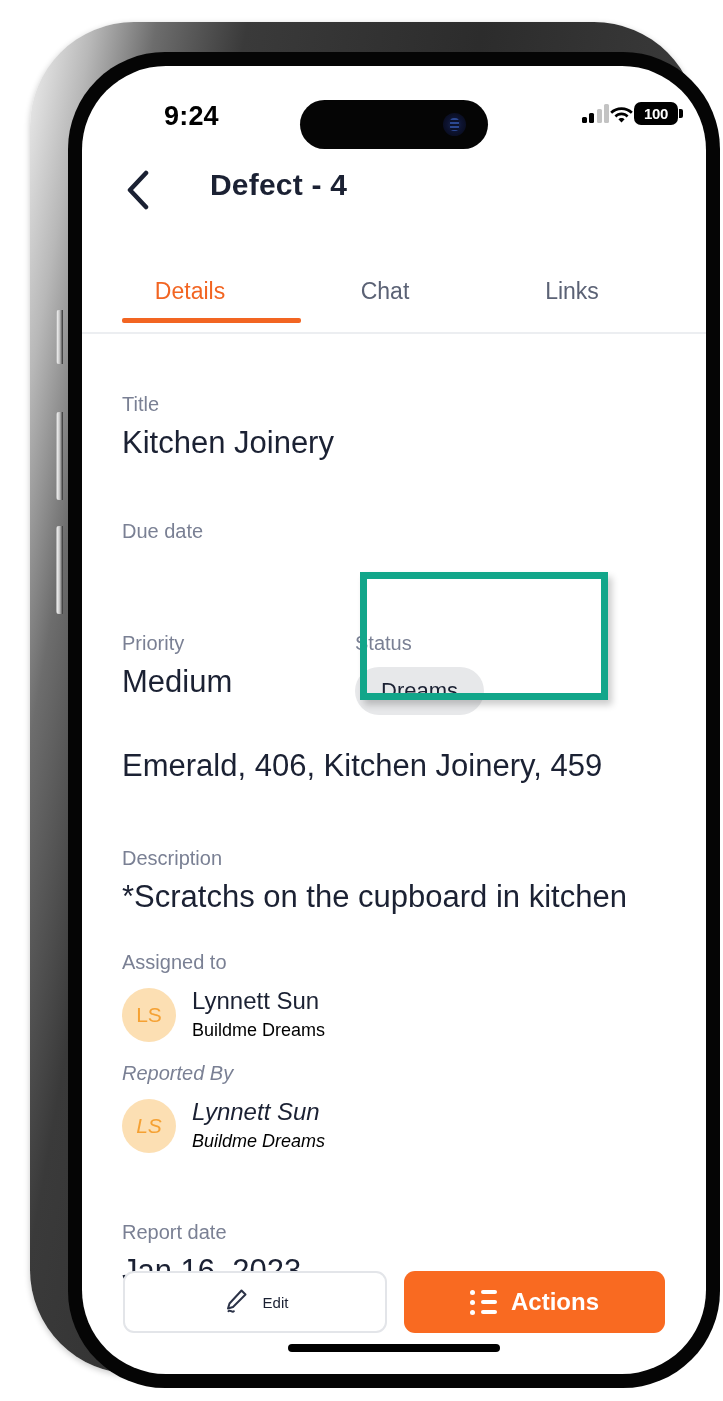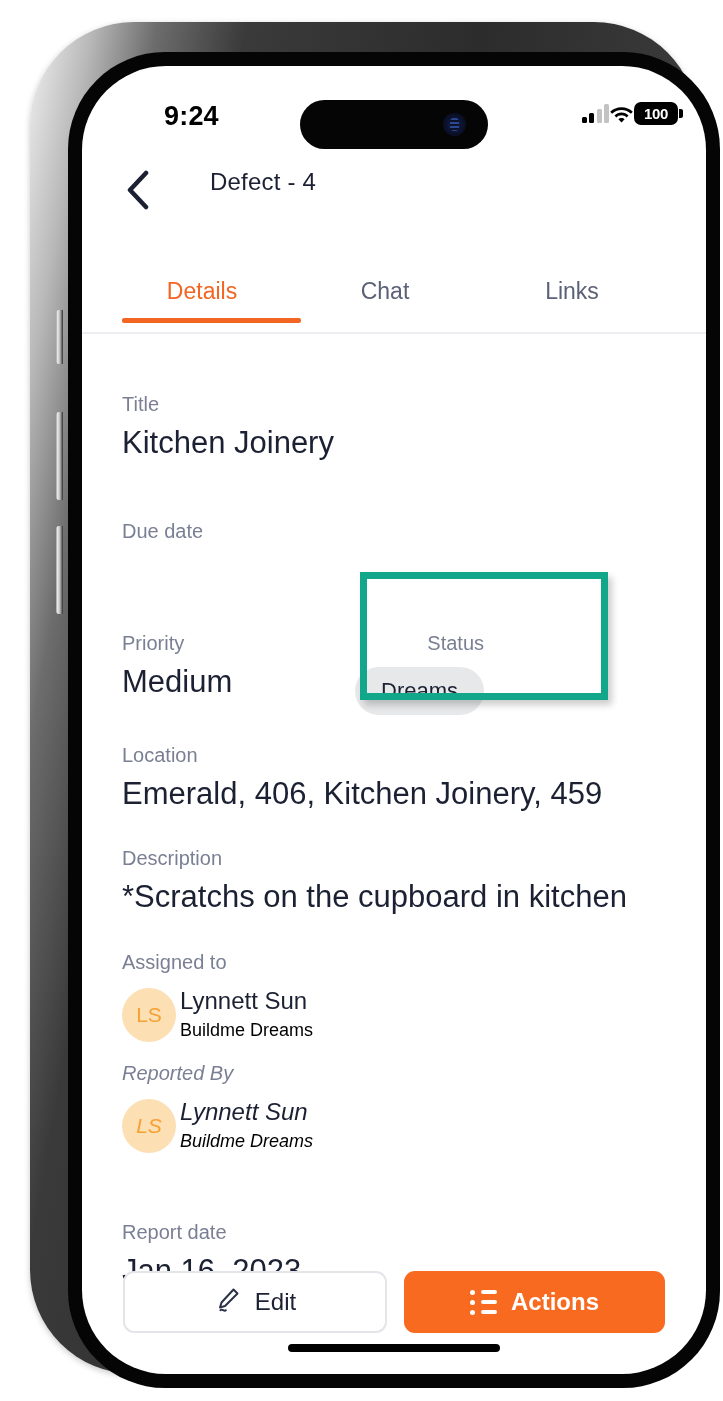--- a/index.html
+++ b/index.html
@@ -91,63 +91,63 @@
   }
 
   
   .nav-header { position: absolute; left: 0; top: 92px; width: 624px; height: 70px; }
   .back-btn {
     position: absolute; left: 34px; top: 12px; width: 44px; height: 44px;
     display: flex; align-items: center; justify-content: center; cursor: pointer;
   }
   .page-title {
     position: absolute; left: 128px; top: 10px;
-    font-size: 24px; font-weight: normal; color: #1b2133; letter-spacing: .2px;
+    font-size: 30px; font-weight: bold; color: #1b2133; letter-spacing: .2px;
   }
 
   
   .tabs { position: absolute; left: 0; top: 196px; width: 624px; height: 76px; }
   .tab {
     position: absolute; top: 0; width: 180px; height: 58px;
     display: flex; align-items: center; justify-content: center;
     font-size: 23px; color: #5b6275; cursor: pointer;
   }
   .tab.active { color: #f26522; }
-  .tab-0 { left: 30px; }
+  .tab-0 { left: 18px; }
   .tab-1 { left: 213px; }
   .tab-2 { left: 400px; }
   .tab-underline {
     position: absolute; left: 40px; top: 56px; width: 179px; height: 5px;
     background: #f26522; border-radius: 2px;
   }
   .tabs-divider { position: absolute; left: 0; top: 70px; width: 624px; height: 2px; background: #eceef1; }
 
   
   .content { position: absolute; left: 0; top: 276px; width: 624px; }
   .field { position: absolute; left: 40px; }
   .f-label { font-size: 20px; color: #7a8094; line-height: 28px; }
   .f-value { font-size: 31px; color: #1b2133; line-height: 34px; margin-top: 8px; }
 
   #field-title       { top: 48px; }
   #field-duedate     { top: 175px; }
   #field-priority    { top: 287px; }
-  #field-status      { top: 287px; left: 273px; text-align: right; }
+  #field-status      { top: 287px; left: 273px; }
   #field-location    { top: 399px; }
   #field-description { top: 502px; }
   #field-assigned    { top: 606px; }
   #field-reported    { top: 717px; font-style: italic; }
   #field-reportdate  { top: 876px; }
 
   .status-pill {
     display: inline-block; margin-top: 10px;
     padding: 11px 26px; border-radius: 24px;
     background: #e7e8ea; color: #1b2133; font-size: 22px;
   }
 
-  .person { display: flex; align-items: center; gap: 4px; margin-top: 10px; }
+  .person { display: flex; align-items: center; gap: 16px; margin-top: 10px; }
   .avatar {
     width: 54px; height: 54px; border-radius: 50%;
     background: #fcdfb3; color: #f5a133;
     display: flex; align-items: center; justify-content: center;
     font-size: 21px; flex: 0 0 auto;
   }
   .p-name { font-size: 24px; color: #1b2133; line-height: 30px; }
   .p-org  { font-size: 18px; color: #000000; line-height: 28px; }
 
   
@@ -161,21 +161,21 @@
 
   
   .btn-row { position: absolute; left: 0; top: 1205px; width: 624px; height: 64px; }
   .btn {
     position: absolute; top: 0; height: 62px; border-radius: 11px;
     display: flex; align-items: center; justify-content: center; gap: 14px;
     cursor: pointer;
   }
   .btn-edit {
     left: 41px; width: 264px; background: #ffffff;
-    border: 2px solid #e3e5e9; color: #1b2133; font-size: 24px;
+    border: 2px solid #e3e5e9; color: #1b2133; font-size: 15px;
   }
   .btn-actions {
     left: 322px; width: 261px; background: #f96a21;
     color: #ffffff; font-size: 24px; font-weight: bold;
   }
   .icon-list { display: flex; flex-direction: column; gap: 5px; width: 27px; }
   .icon-list span { display: flex; align-items: center; gap: 6px; }
   .icon-list span i.dot { width: 5px; height: 5px; border-radius: 50%; background: #fff; display:block; }
   .icon-list span i.bar { width: 16px; height: 3.5px; border-radius: 2px; background: #fff; display:block; }
 
@@ -261,21 +261,20 @@
           <div class="f-label">Priority</div>
           <div class="f-value">Medium</div>
         </div>
 
         <div class="field" id="field-status">
           <div class="f-label">Status</div>
           <div class="status-pill">Dreams</div>
         </div>
 
         <div class="field" id="field-location">
-          <div class="f-label">Location</div>
           <div class="f-value">Emerald, 406, Kitchen Joinery, 459</div>
         </div>
 
         <div class="field" id="field-description">
           <div class="f-label">Description</div>
           <div class="f-value">*Scratchs on the cupboard in kitchen</div>
         </div>
 
         <div class="field" id="field-assigned">
           <div class="f-label">Assigned to</div>

